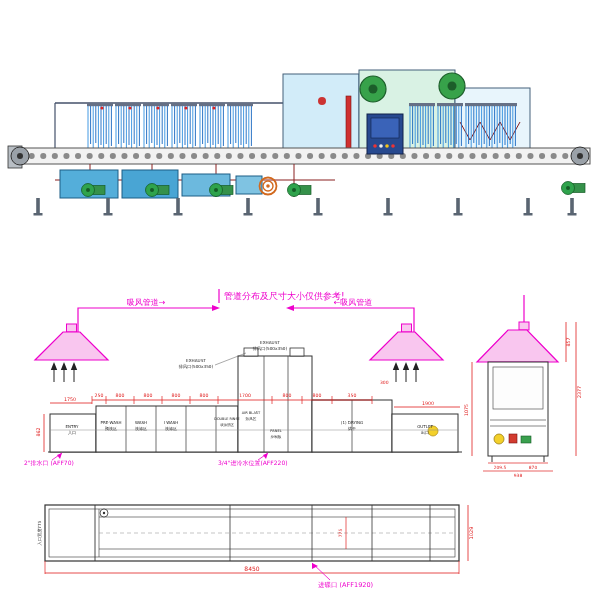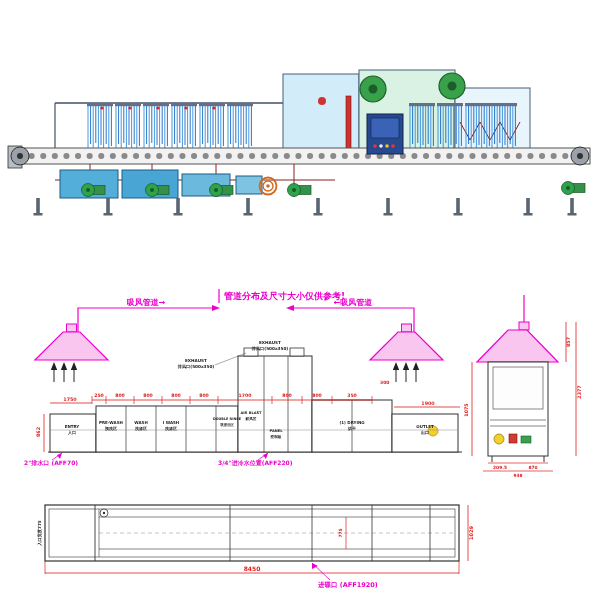--- a/index.html
+++ b/index.html
@@ -1,16 +1,16 @@
 <!DOCTYPE html>
 <html><head>
 <meta charset="utf-8">
 <style>
   html,body{margin:0;padding:0;background:#ffffff;}
-  .wrap{width:596px;height:601px;background:#ffffff;position:relative;overflow:hidden;font-weight:bold;}
+  .wrap{width:596px;height:601px;background:#ffffff;position:relative;overflow:hidden;}
   svg{display:block;}
   text{font-family:"DejaVu Sans","Liberation Sans",sans-serif;}
   .M{fill:#ee00cc;}
   .R{fill:#e02020;}
   .K{fill:#222222;}
 </style>
 </head>
 <body>
 
 <div class="wrap">

